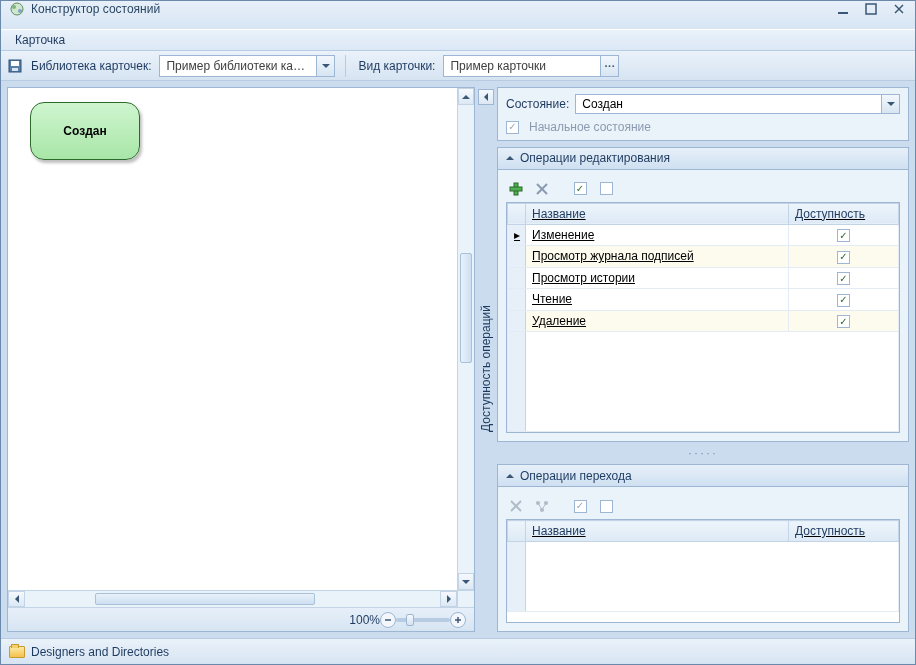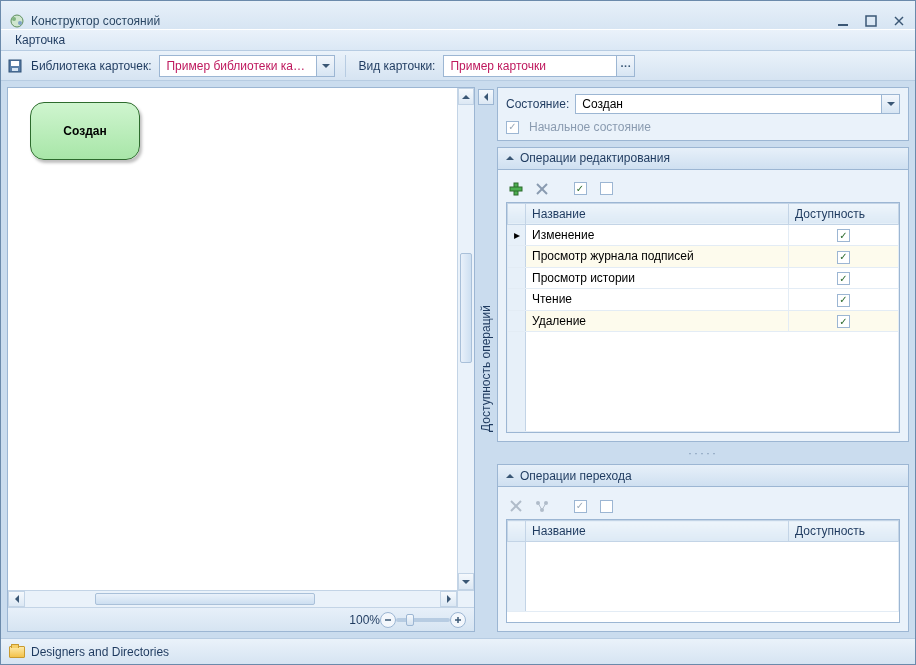--- a/index.html
+++ b/index.html
@@ -1,31 +1,31 @@
 <!DOCTYPE html>
 <html><head>
 <meta charset="utf-8">
 <style>
   * { box-sizing: border-box; font-family: "Segoe UI", Tahoma, Arial, sans-serif; font-size: 12px; }
   html, body { margin: 0; padding: 0; }
   body { background: #fff; }
   .window { width: 916px; height: 665px; border: 1px solid #6b8aab; background: #cadcee; display: flex; flex-direction: column; }
-  .titlebar { height: 28px; background: linear-gradient(#e7f0f9, #d7e5f3); display: flex; align-items: flex-end; padding: 0 8px; color: #2b4764; }
+  .titlebar { height: 28px; background: linear-gradient(#e7f0f9, #d7e5f3); display: flex; align-items: flex-start; padding: 0 8px; color: #2b4764; }
   .titlebar .title { flex: 1; display: flex; align-items: center; gap: 6px; }
   .titlebar .controls { display: flex; gap: 12px; }
   .winbtn { width: 16px; height: 16px; display: flex; align-items: center; justify-content: center; color: #3a5775; cursor: default; }
   .winbtn svg { display: block; }
 
   .menubar { height: 22px; background: linear-gradient(#eaf2fa, #dbe8f5); border-top: 1px solid #fff; border-bottom: 1px solid #b7cce2; display: flex; align-items: center; padding: 0 8px; color: #1e3a5f; }
   .menubar .menuitem { padding: 15px 6px; }
 
   .toolbar { height: 30px; background: linear-gradient(#eaf2fa, #d6e4f2); border-bottom: 1px solid #b7cce2; display: flex; align-items: center; padding: 0 6px; gap: 6px; color: #1e3a5f; }
   .toolbar .label { padding: 0 2px; }
   .dd { display: flex; align-items: center; height: 22px; background: #fff; border: 1px solid #9cb6d3; }
-  .dd .ddtext { padding: 0 6px; flex: 1; overflow: hidden; white-space: nowrap; text-overflow: ellipsis; color: #be185d; }
+  .dd .ddtext { padding: 0 6px; flex: 1; overflow: hidden; white-space: nowrap; text-overflow: ellipsis; color: #404040; }
   .dd .ddbtn { width: 18px; height: 100%; background: linear-gradient(#f3f7fc, #d7e5f3); border-left: 1px solid #9cb6d3; display: flex; align-items: center; justify-content: center; }
   .vsep { width: 1px; height: 22px; background: #b7cce2; margin: 0 4px; }
 
   .client { flex: 1; display: flex; position: relative; background: #cadcee; padding: 6px; gap: 0; min-height: 0; }
   .left-pane { width: 468px; display: flex; flex-direction: column; background: #cadcee; border: 1px solid #9cb6d3; }
 
   .canvas-wrap { flex: 1; display: flex; min-height: 0; }
   .canvas-scroll { flex: 1; display: flex; flex-direction: column; min-height: 0; }
   .canvas-body { flex: 1; position: relative; overflow: hidden; display: flex; }
   .dotgrid { flex: 1; background-color: #fff; background-image: radial-gradient(#8a8a8a 0.7px, transparent 0.7px); background-size: 10px 10px; background-position: 0 0; position: relative; }
@@ -58,21 +58,21 @@
   .state-dd { flex: 1; display: flex; height: 20px; border: 1px solid #9cb6d3; background: #fff; }
   .state-dd .txt { flex: 1; padding: 0 6px; display: flex; align-items: center; }
   .state-dd .btn { width: 18px; background: linear-gradient(#f3f7fc,#d7e5f3); border-left: 1px solid #9cb6d3; display: flex; align-items: center; justify-content: center; }
   .chk { width: 13px; height: 13px; border: 1px solid #9cb6d3; background: #fff; display: inline-flex; align-items: center; justify-content: center; margin-right: 4px; }
 
   .section-hdr { height: 22px; background: linear-gradient(#e7f0f9,#cfe0f1); border-bottom: 1px solid #9cb6d3; display: flex; align-items: center; padding: 0 8px; gap: 6px; color: #1e3a5f; }
   .section-body { padding: 6px 8px 8px; }
   .ops-toolbar { display: flex; align-items: center; gap: 6px; height: 26px; }
   .ops-toolbar .tbtn { width: 20px; height: 20px; display: flex; align-items: center; justify-content: center; }
   .ops-table { border: 1px solid #9cb6d3; background: #fff; }
-  .ops-table table { width: 100%; border-collapse: collapse; table-layout: fixed; }
+  .ops-table table { width: 100%; border-collapse: collapse; table-layout: fixed; text-decoration: underline; }
   .ops-table th { background: linear-gradient(#eef5fb,#dce9f5); border: 1px solid #c3d4e6; padding: 3px 6px; text-align: left; color: #1e3a5f; font-weight: normal; }
   .ops-table td { border-bottom: 1px solid #e3ecf5; border-left: 1px solid #e3ecf5; border-right: 1px solid #e3ecf5; padding: 3px 6px; height: 20px; }
   .ops-table td.gutter { width: 18px; background: #e7f0f9; border-right: 1px solid #c3d4e6; text-align: center; }
   .ops-table tr.row { background: #fff; }
   .ops-table tr.row.alt { background: #fdfbed; }
   .ops-table .filler { height: 100px; }
   .small-chk { width: 13px; height: 13px; border: 1px solid #9cb6d3; background: #fff; display: inline-flex; align-items: center; justify-content: center; }
   .resizer { height: 10px; display: flex; align-items: center; justify-content: center; color: #7a94b1; letter-spacing: 2px; }
 
   .statusbar { height: 26px; background: linear-gradient(#eaf2fa,#d6e4f2); border-top: 1px solid #b7cce2; display: flex; align-items: center; padding: 0 8px; gap: 6px; color: #1e3a5f; }
@@ -134,21 +134,21 @@
       </svg>
     <span class="label">Библиотека карточек:</span>
     <div class="dd" style="width:176px">
       <div class="ddtext">Пример библиотеки карт...</div>
       <div class="ddbtn">
           <div class="caret"></div>
         </div>
     </div>
     <div class="vsep"></div>
     <span class="label">Вид карточки:</span>
-    <div class="dd" style="width:192px">
+    <div class="dd" style="width:176px">
       <div class="ddtext">Пример карточки</div>
       <div class="ddbtn" style="color:#3a5775;font-weight:bold;font-size:11px;">···</div>
     </div>
   </div>
 
   <div class="client">
 
     <div class="left-pane">
       <div class="canvas-wrap">
         <div class="canvas-scroll">

